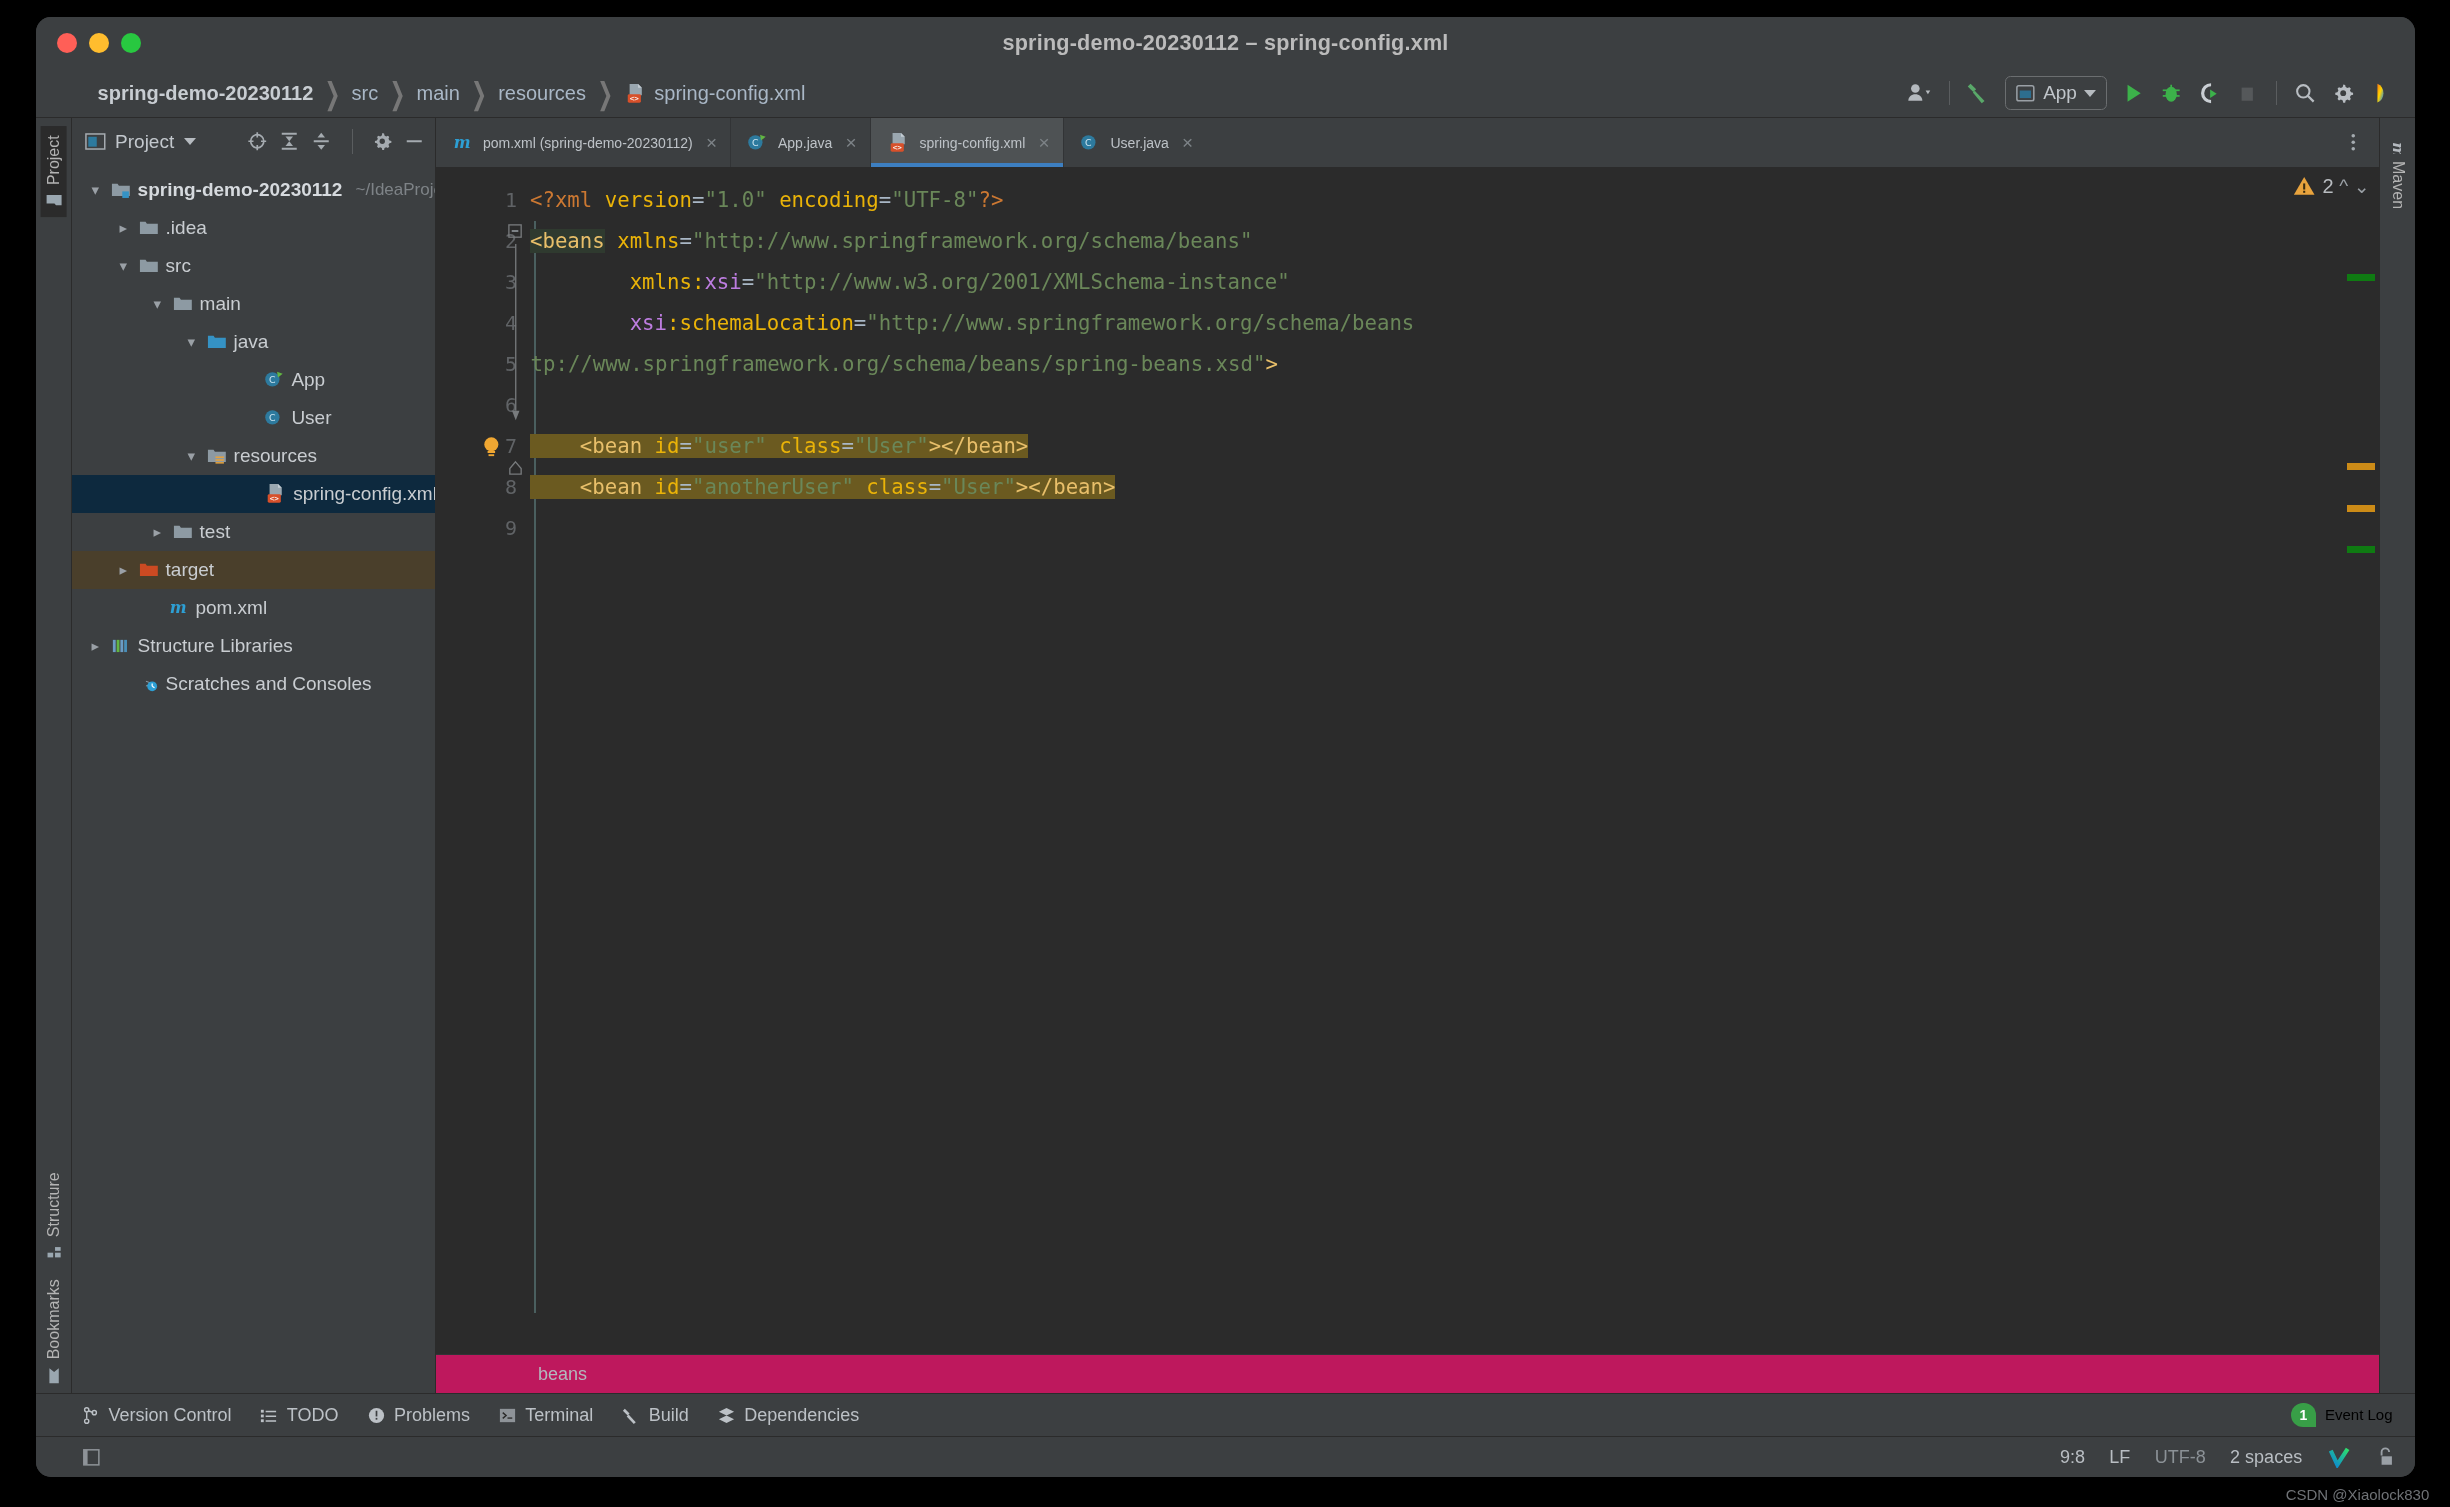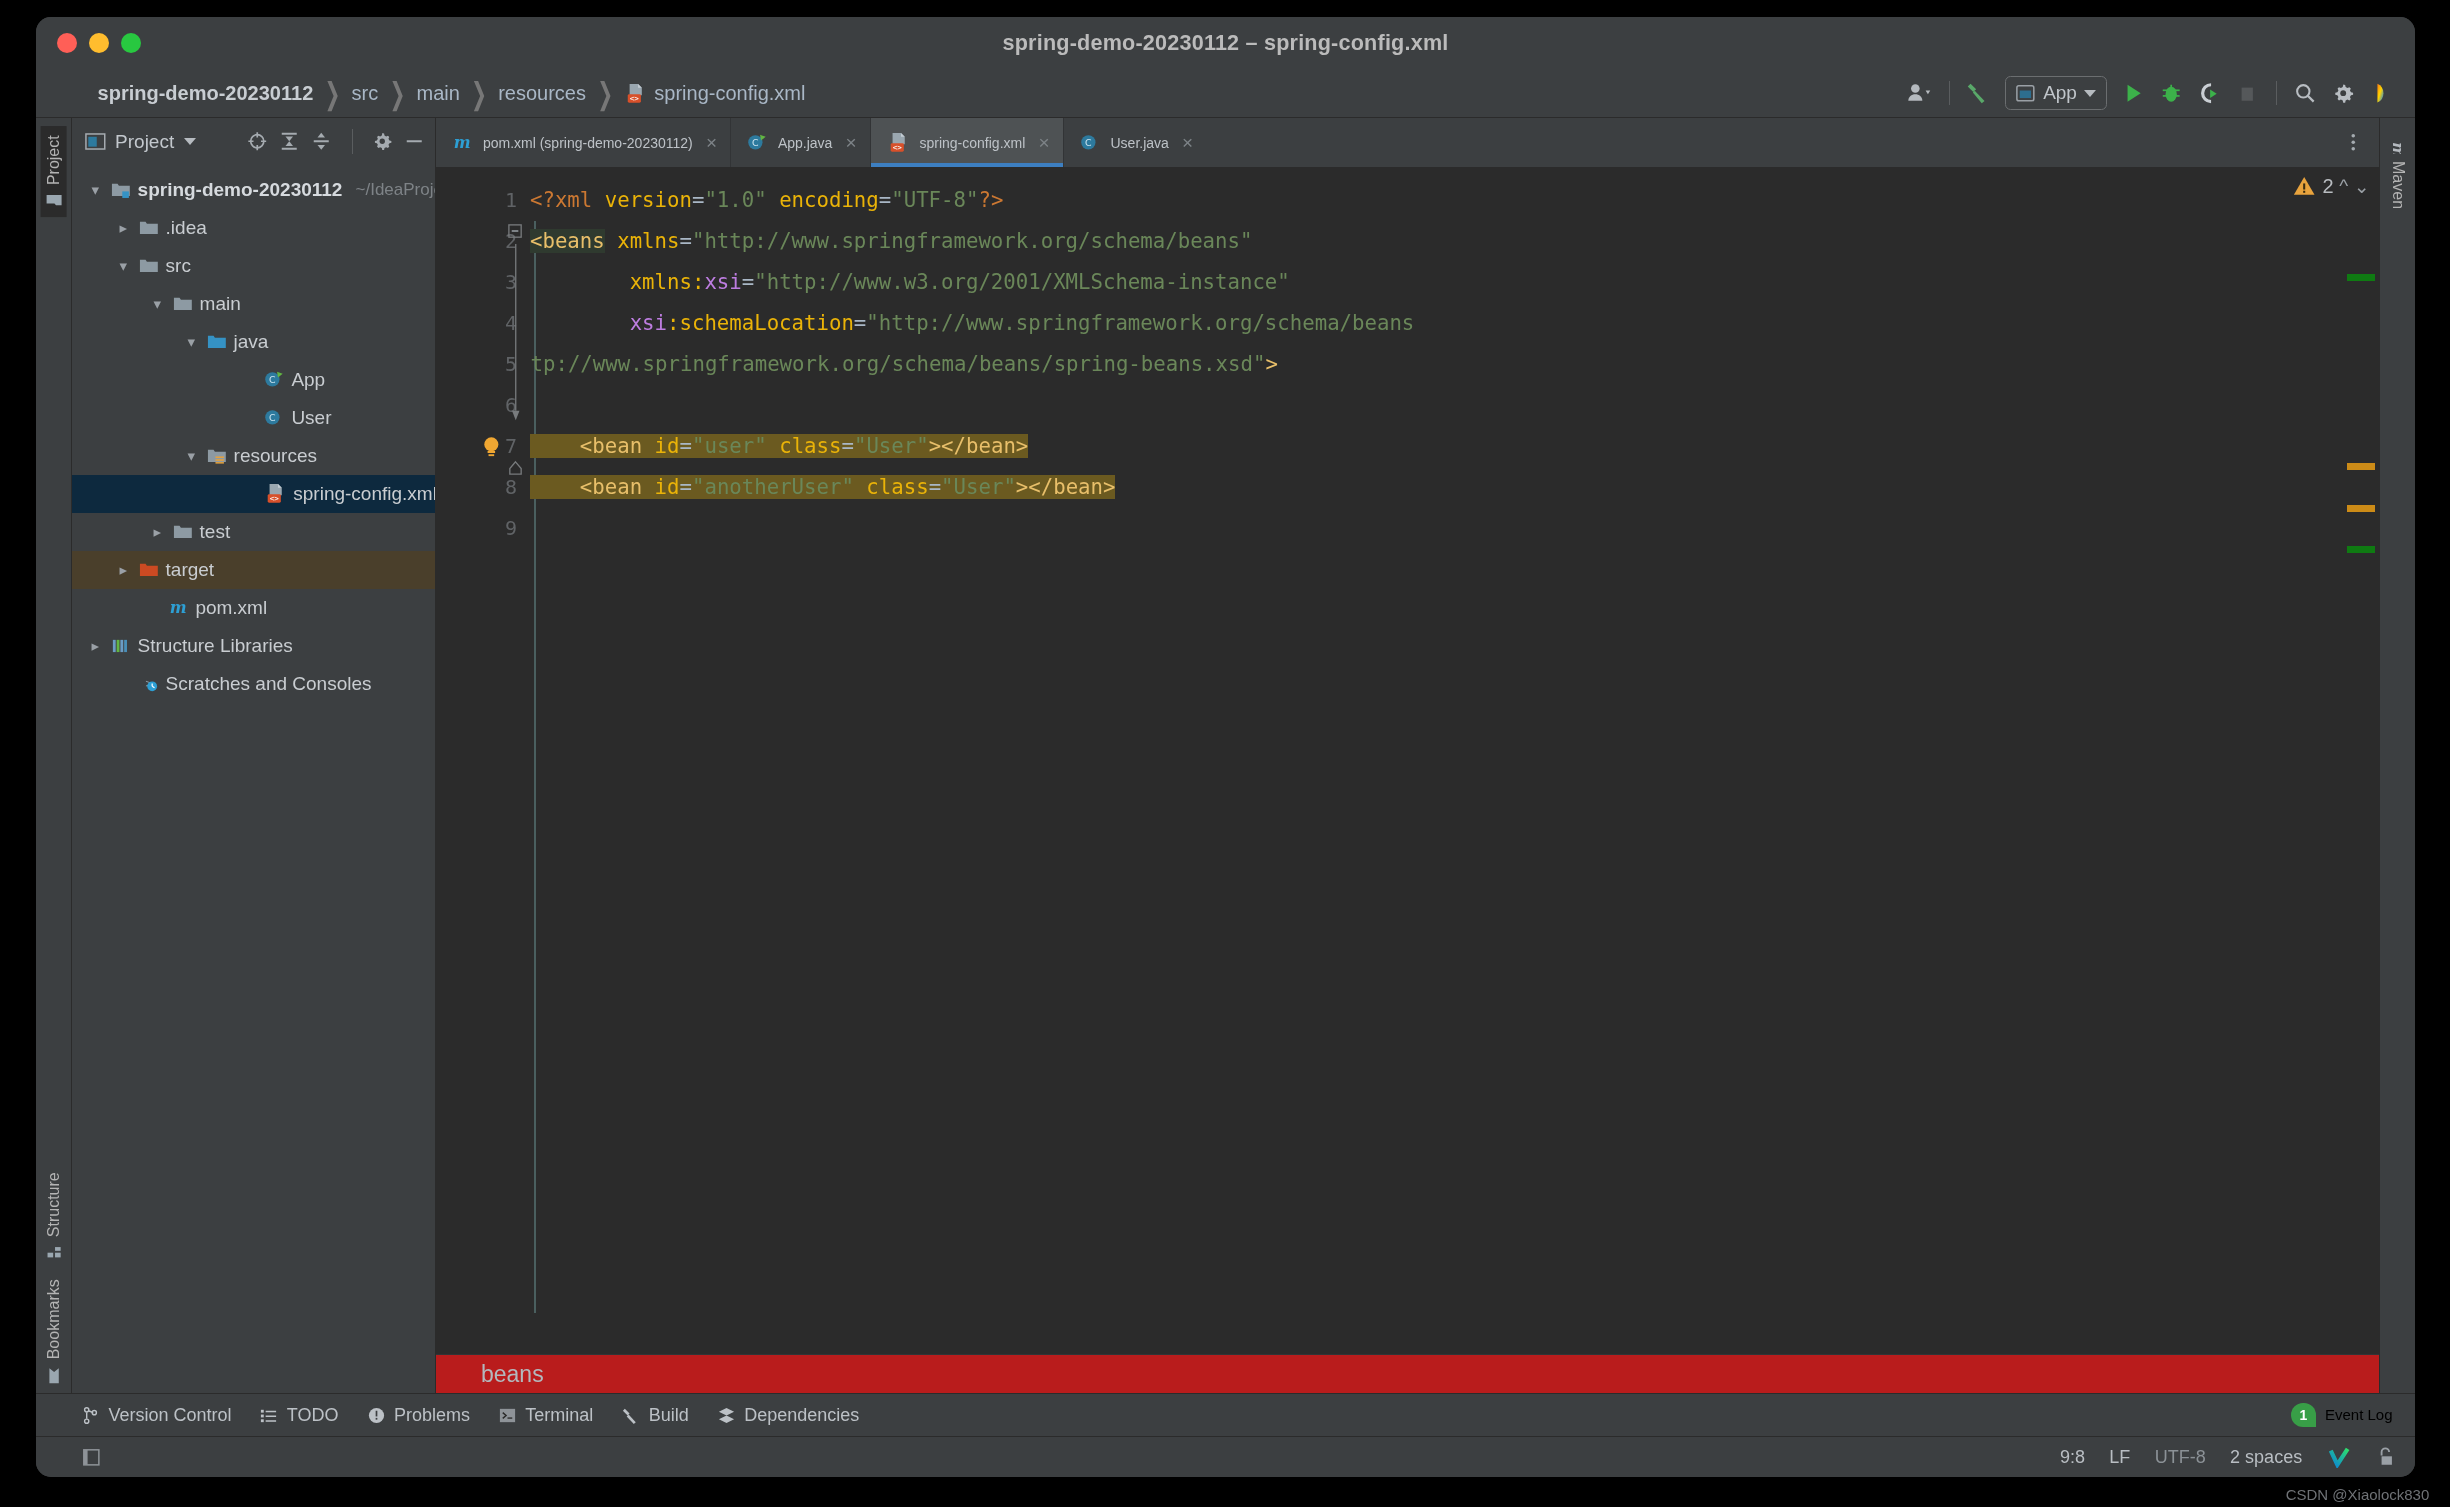--- a/index.html
+++ b/index.html
@@ -194,23 +194,23 @@
   .mk.orange { background: #cc8b17; }
   .insp-widget {
     position: absolute; top: 7.5px; right: 1.9px;
     display: flex; align-items: center; gap: 5.6px;
     width: 178px; justify-content: flex-end; padding-right: 7.5px;
   }
   .insp-count { font-size: 20px; color: #b8bcc0; }
   .chev { color: #9aa0a6; font-size: 19px; }
 
   .breadcrumb-bar {
-    height: 39px; background: #b91c1c; flex: none;
-    display: flex; align-items: center; padding-left: 45px;
-    font-size: 23px; color: #b3b8bd;
+    height: 39px; background: #be185d; flex: none;
+    display: flex; align-items: center; padding-left: 102px;
+    font-size: 18px; color: #b3b8bd;
     border-top: 0.9px solid #313436;
   }
 
   
   .bottom-strip {
     height: 43px; background: #3c3f41; flex: none;
     display: flex; align-items: center; padding-left: 45px; gap: 28px;
     border-top: 0.9px solid #2b2b2b;
   }
   .bt {

